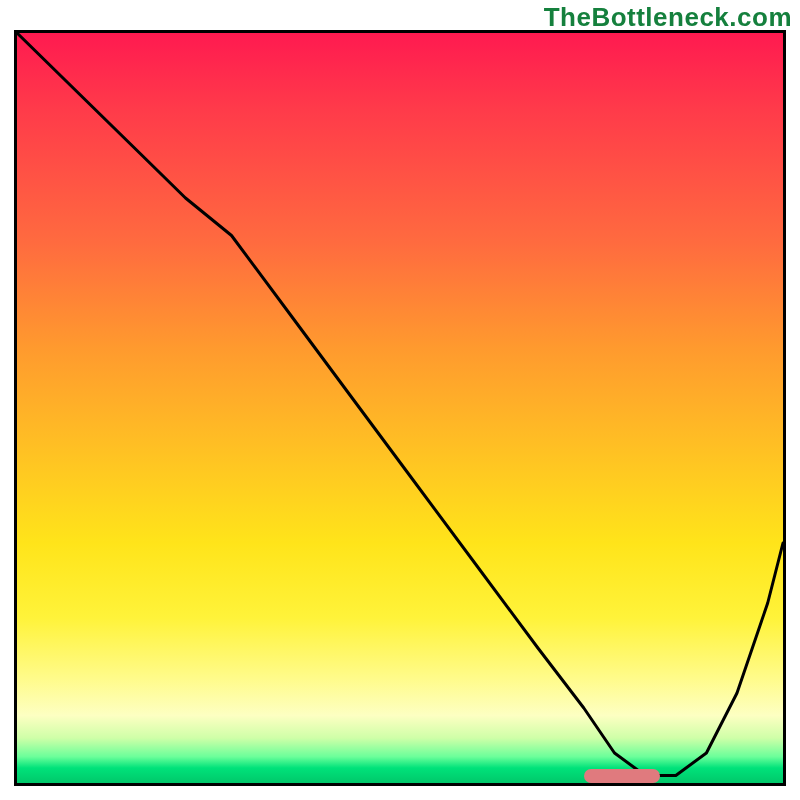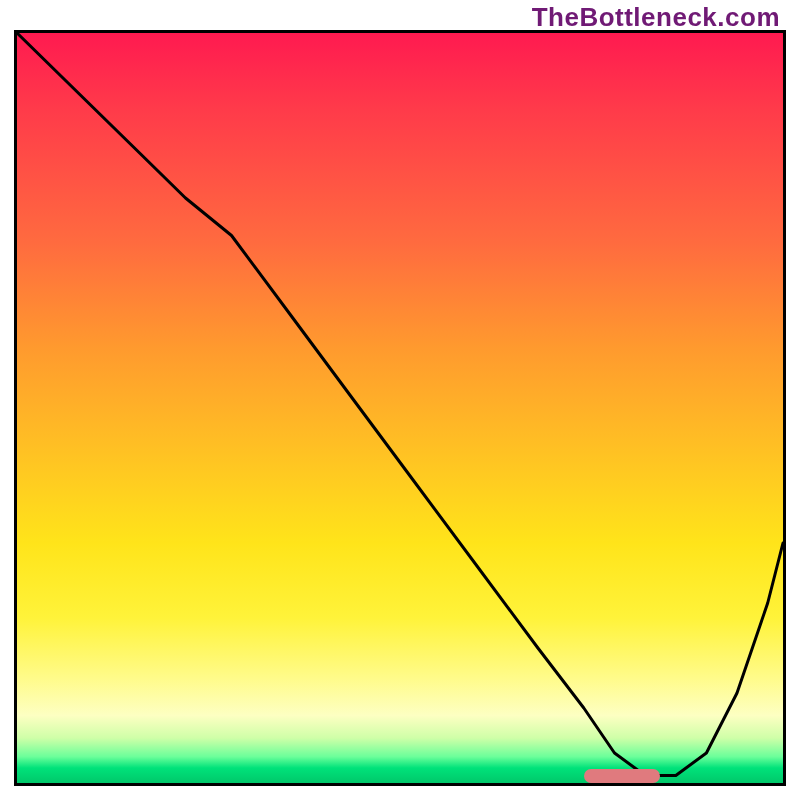--- a/index.html
+++ b/index.html
@@ -11,24 +11,24 @@
     font-family: Arial, Helvetica, sans-serif;
   }
   .chart-wrap {
     position: relative;
     width: 800px;
     height: 800px;
   }
   .watermark {
     position: absolute;
     top: 2px;
-    right: 20px;
+    right: 8px;
     font-size: 26px;
     font-weight: bold;
-    color: #701a75;
+    color: #15803d;
     letter-spacing: 0.5px;
     z-index: 5;
   }
   .plot {
     position: absolute;
     left: 14px;
     top: 30px;
     width: 772px;
     height: 756px;
     border: 3px solid #000;

